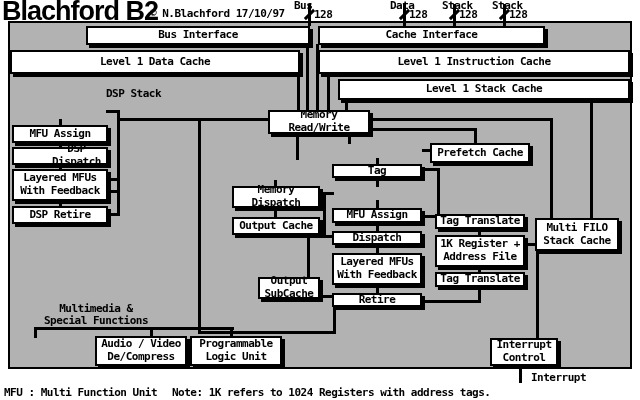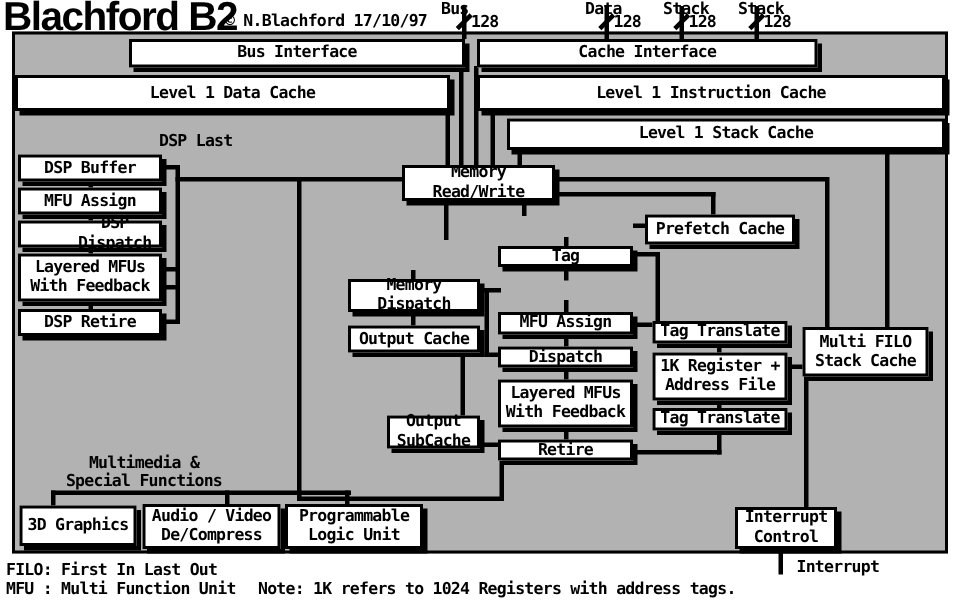--- a/index.html
+++ b/index.html
@@ -107,21 +107,20 @@
   <div class="ln" style="left:230px;top:327px;width:3px;height:10px;"></div>
   <div class="ln" style="left:198px;top:331px;width:138px;height:3px;"></div>
   <div class="ln" style="left:333px;top:307px;width:3px;height:27px;"></div>
 
   <div class="box" style="left:318px;top:26px;width:227px;height:19px;">Cache Interface</div>
   <div class="box" style="left:86px;top:26px;width:224px;height:19px;">Bus Interface</div>
   <div class="box" style="left:10px;top:50px;width:290px;height:24px;">Level 1 Data Cache</div>
   <div class="box" style="left:318px;top:50px;width:312px;height:24px;">Level 1 Instruction Cache</div>
   <div class="box" style="left:338px;top:79px;width:292px;height:21px;">Level 1 Stack Cache</div>
 
-  <div class="box" style="left:12px;top:103px;width:96px;height:18px;">DSP Buffer</div>
   <div class="box" style="left:12px;top:125px;width:96px;height:18px;">MFU Assign</div>
   <div class="box" style="left:12px;top:147px;width:96px;height:18px;padding-left:33px;">DSP Dispatch</div>
   <div class="box" style="left:12px;top:169px;width:96px;height:32px;">Layered MFUs
 With Feedback</div>
   <div class="box" style="left:12px;top:206px;width:96px;height:18px;">DSP Retire</div>
 
   <div class="box" style="left:268px;top:110px;width:102px;height:24px;">Memory
 Read/Write</div>
   <div class="box" style="left:232px;top:186px;width:88px;height:22px;">Memory
 Dispatch</div>
@@ -137,30 +136,28 @@
   <div class="box" style="left:332px;top:293px;width:90px;height:14px;">Retire</div>
 
   <div class="box" style="left:430px;top:143px;width:100px;height:20px;">Prefetch Cache</div>
   <div class="box" style="left:435px;top:214px;width:90px;height:15px;">Tag Translate</div>
   <div class="box" style="left:435px;top:235px;width:90px;height:32px;">1K Register +
 Address File</div>
   <div class="box" style="left:435px;top:272px;width:90px;height:15px;">Tag Translate</div>
   <div class="box" style="left:535px;top:218px;width:84px;height:33px;">Multi FILO
 Stack Cache</div>
 
-  <div class="box" style="left:13px;top:337px;width:78px;height:27px;">3D Graphics</div>
   <div class="box" style="left:95px;top:336px;width:92px;height:30px;">Audio / Video
 De/Compress</div>
   <div class="box" style="left:190px;top:336px;width:92px;height:30px;">Programmable
 Logic Unit</div>
   <div class="box" style="left:490px;top:338px;width:68px;height:28px;">Interrupt
 Control</div>
 
-  <div class="lbl" style="left:106px;top:88px;">DSP Last</div>
+  <div class="lbl" style="left:106px;top:88px;">DSP Stack</div>
   <div class="lbl ctr" style="left:40px;top:303px;width:112px;">Multimedia &amp;
 Special Functions</div>
   <div class="lbl" style="left:531px;top:372px;">Interrupt</div>
 
-  <div class="lbl" style="left:4px;top:374px;">FILO: First In Last Out</div>
   <div class="lbl" style="left:4px;top:387px;">MFU : Multi Function Unit</div>
   <div class="lbl" style="left:172px;top:387px;">Note: 1K refers to 1024 Registers with address tags.</div>
 
 </div>
 
 </body></html>

